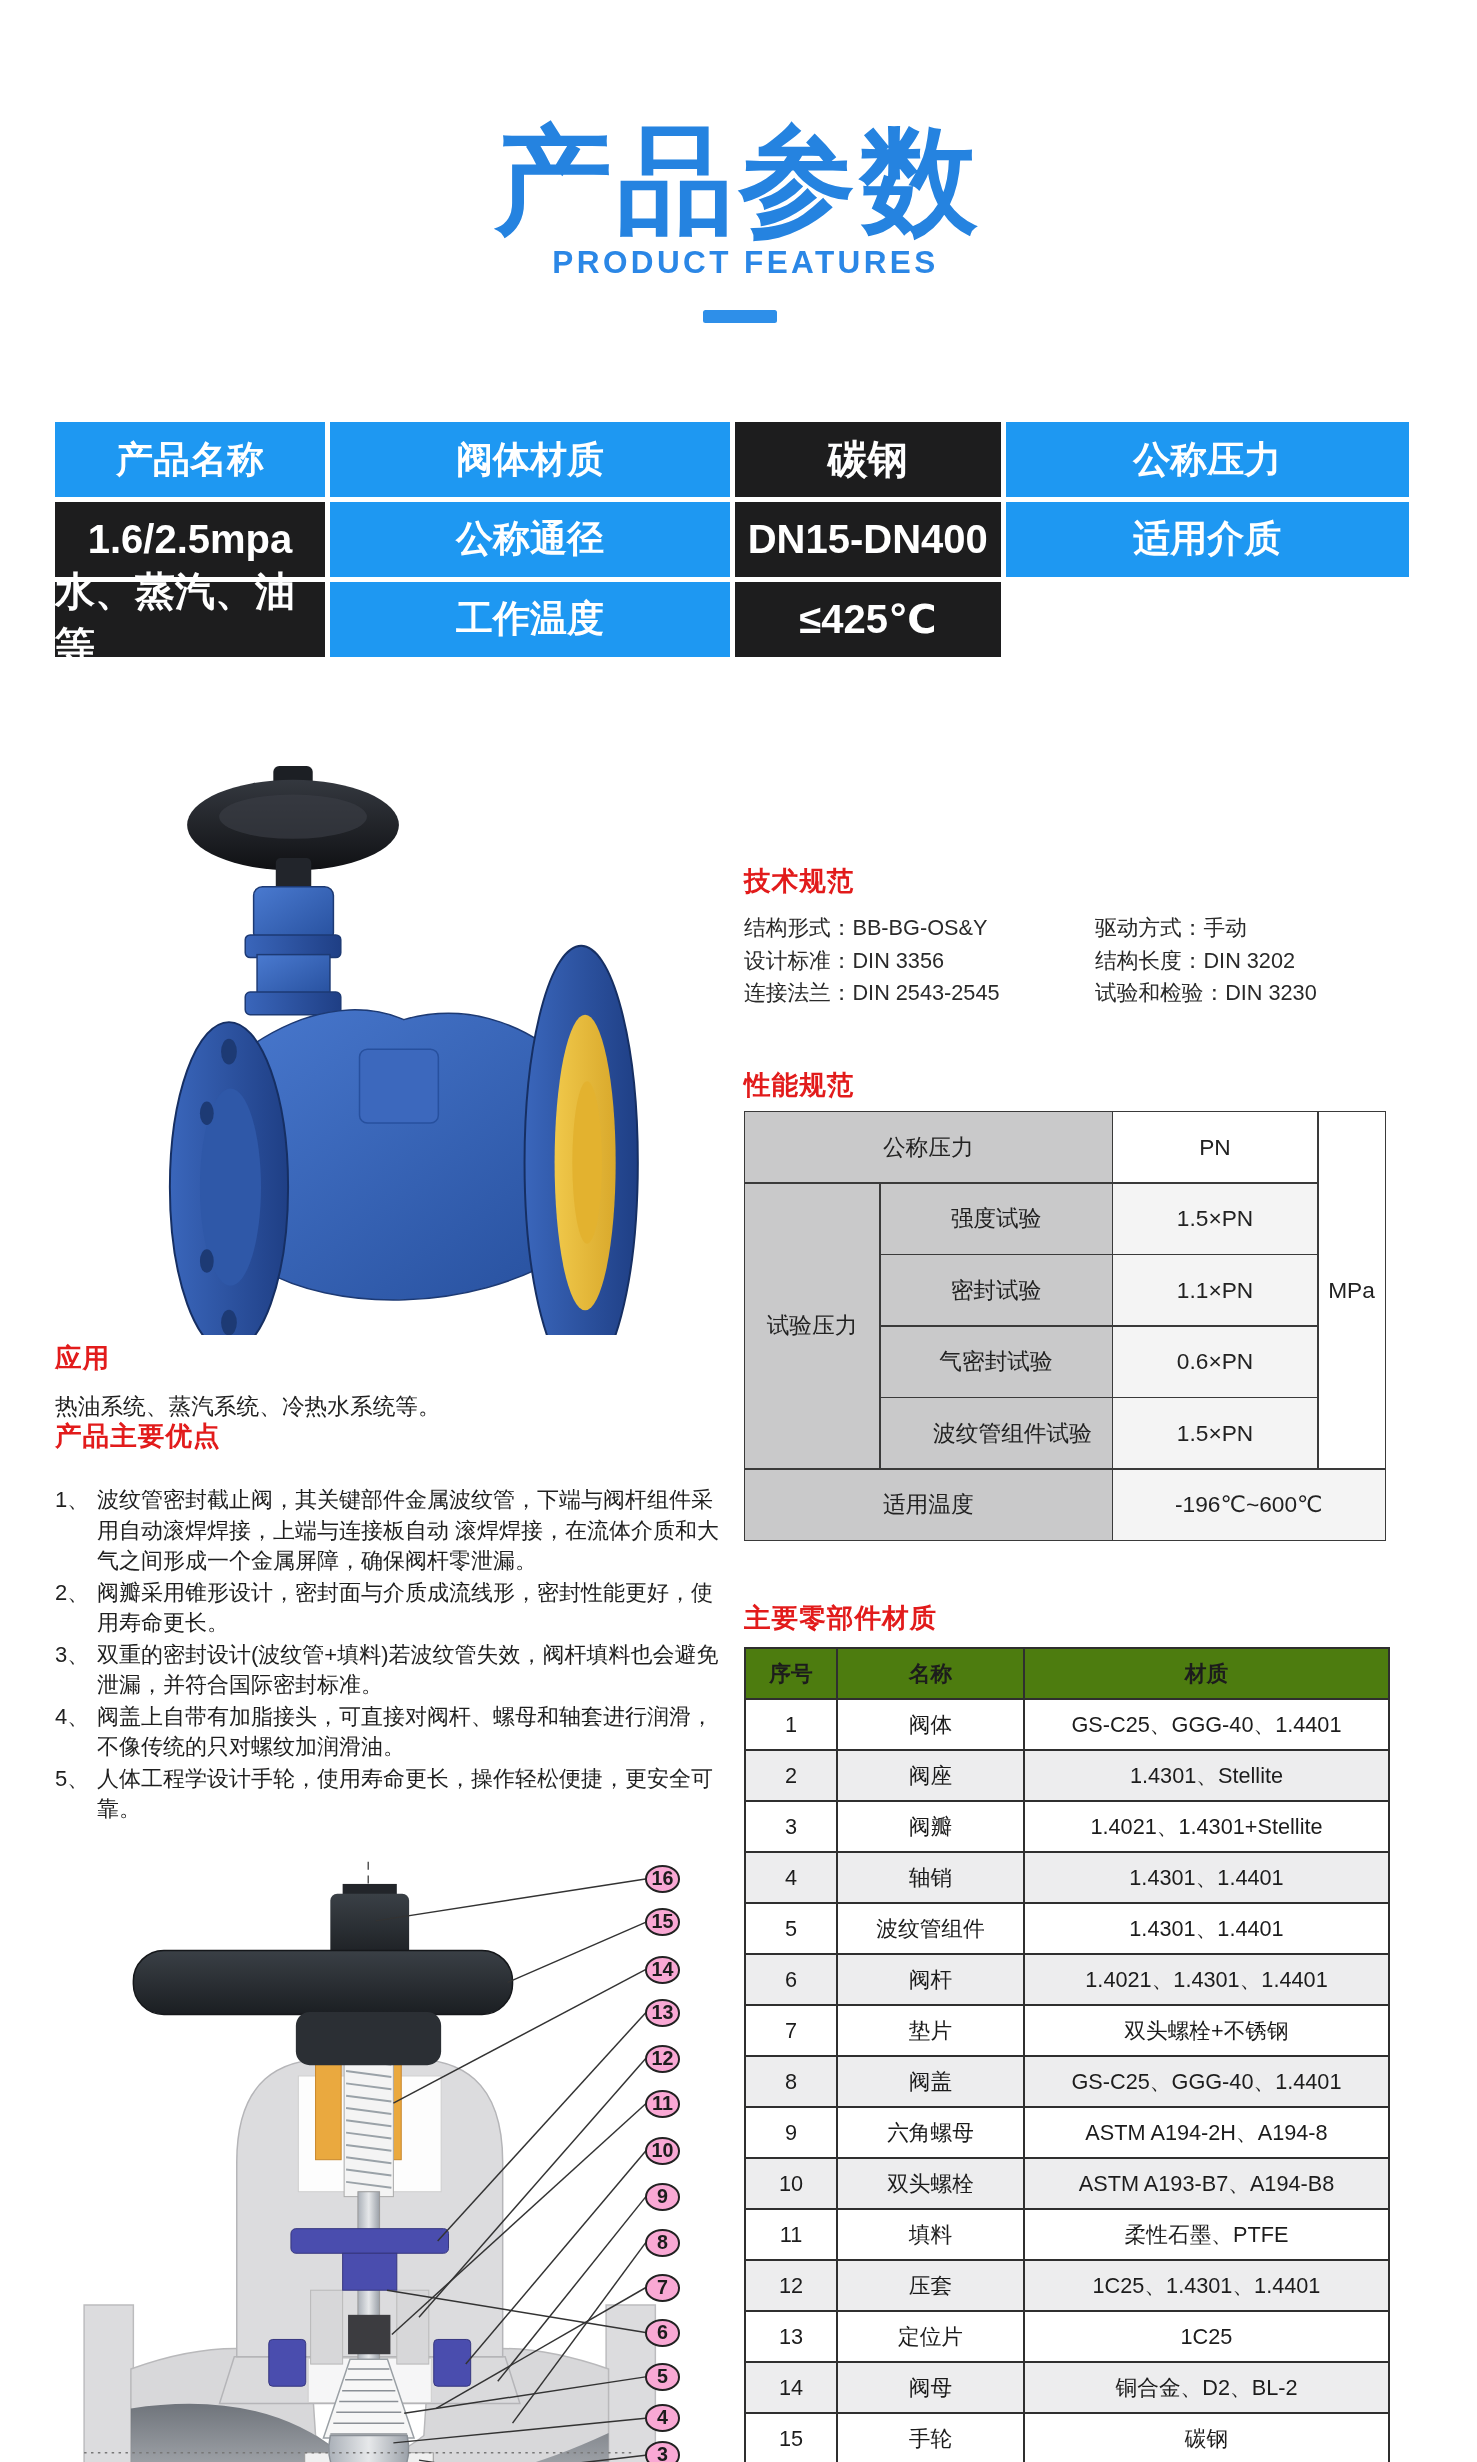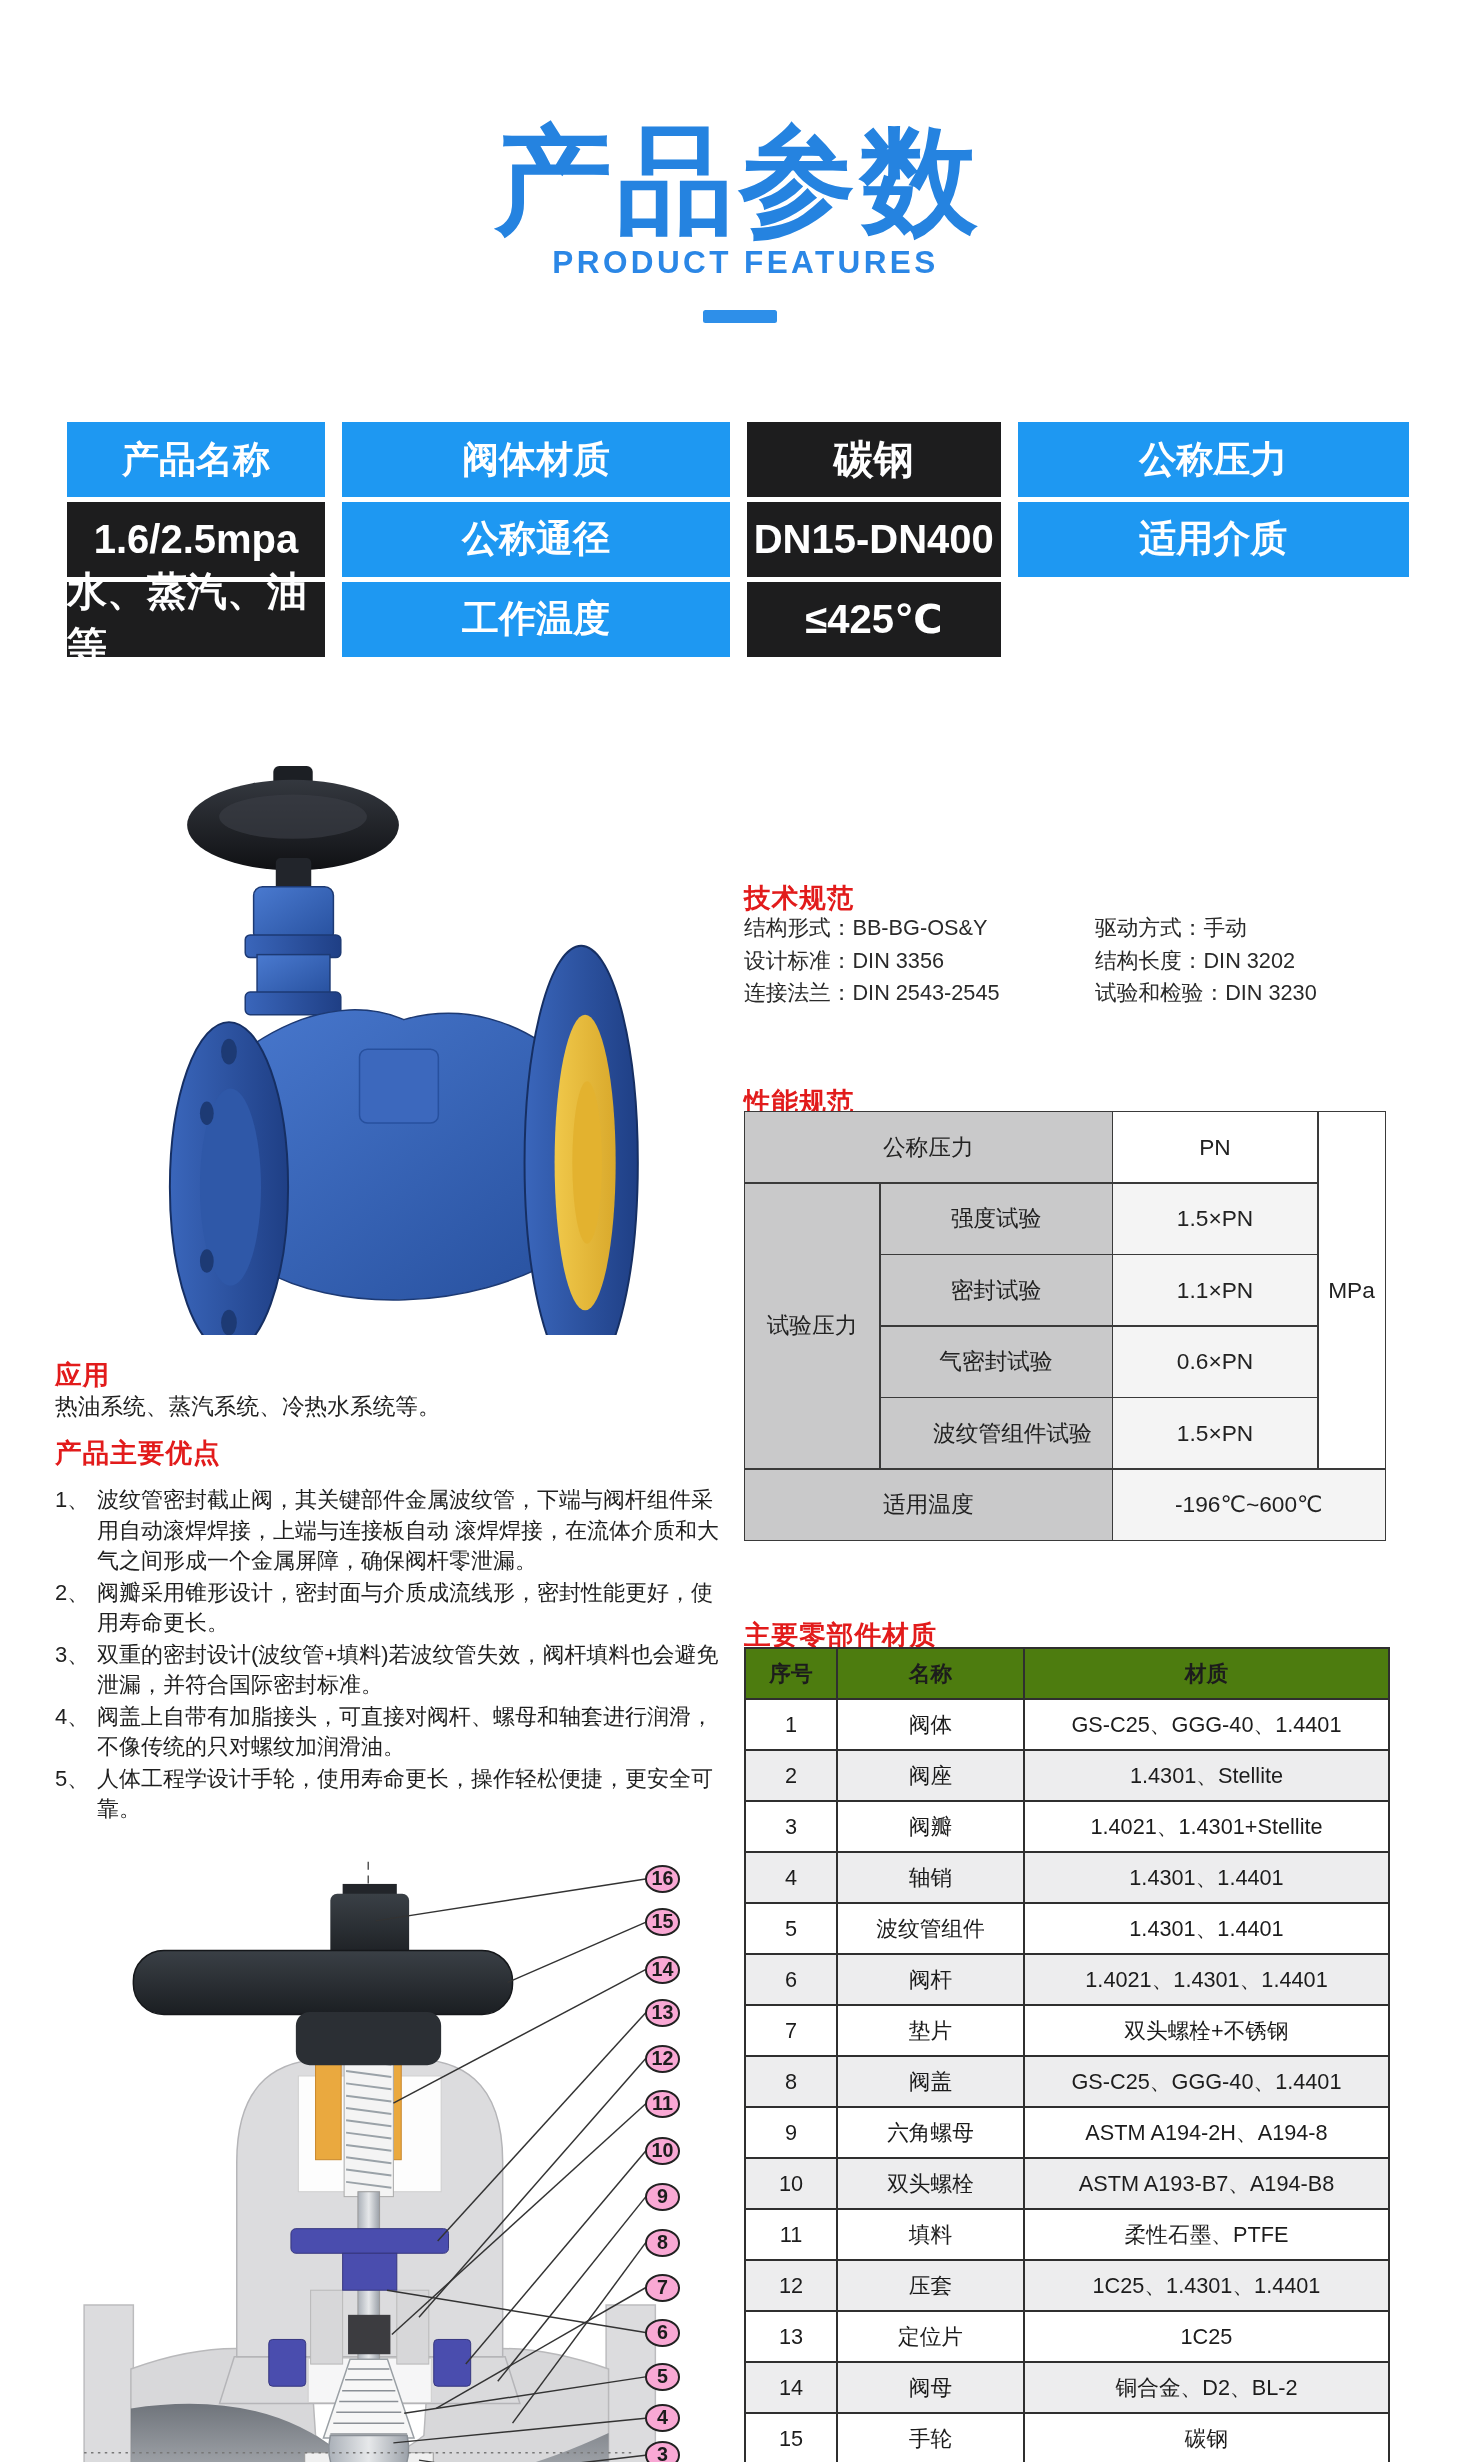--- a/index.html
+++ b/index.html
@@ -11,26 +11,26 @@
   #page-title{left:0;top:103px;width:1477px;text-align:center;font-size:117px;font-weight:bold;
               color:#2583e0;letter-spacing:4.9px;}
   #page-subtitle{left:7px;top:244px;width:1477px;text-align:center;font-size:31.5px;font-weight:bold;
               color:#2b87e6;letter-spacing:3.4px;}
   #title-dash{left:703px;top:310px;width:74px;height:12.8px;background:#2e8fe9;border-radius:2.5px;}
 
   
   #spec-table{left:55px;top:422px;display:grid;grid-template-columns:270px 400px 266px 403px;
               grid-auto-rows:75px;gap:4.9px;}
   #spec-table .cell{display:flex;align-items:center;justify-content:center;color:#fff;
-              font-weight:bold;margin-left:12px;}
+              font-weight:bold;}
   #spec-table .lab{background:#1e98f2;font-size:37px;}
   #spec-table .val{background:#1d1d1e;font-size:40px;}
 
   
-  .red-h{color:#e21b1b;font-size:26.6px;font-weight:bold;letter-spacing:1px;margin-top:17px;}
+  .red-h{color:#e21b1b;font-size:26.6px;font-weight:bold;letter-spacing:1px;}
 
   
   #tech-rows{left:744px;top:912px;width:660px;font-size:21.7px;color:#2a2a2a;}
   #tech-rows .trow{position:relative;height:32.5px;line-height:32.5px;white-space:nowrap;}
   #tech-rows .rt{position:absolute;left:351px;top:0;}
 
   
   #perf-table{left:744px;top:1111px;display:grid;grid-template-columns:134px 231px 204px 66px;
               grid-auto-rows:70px;gap:1.5px;background:#3a3a3a;border:1.5px solid #3a3a3a;}
   #perf-table .c{display:flex;align-items:center;justify-content:center;font-size:22.7px;color:#222;}

